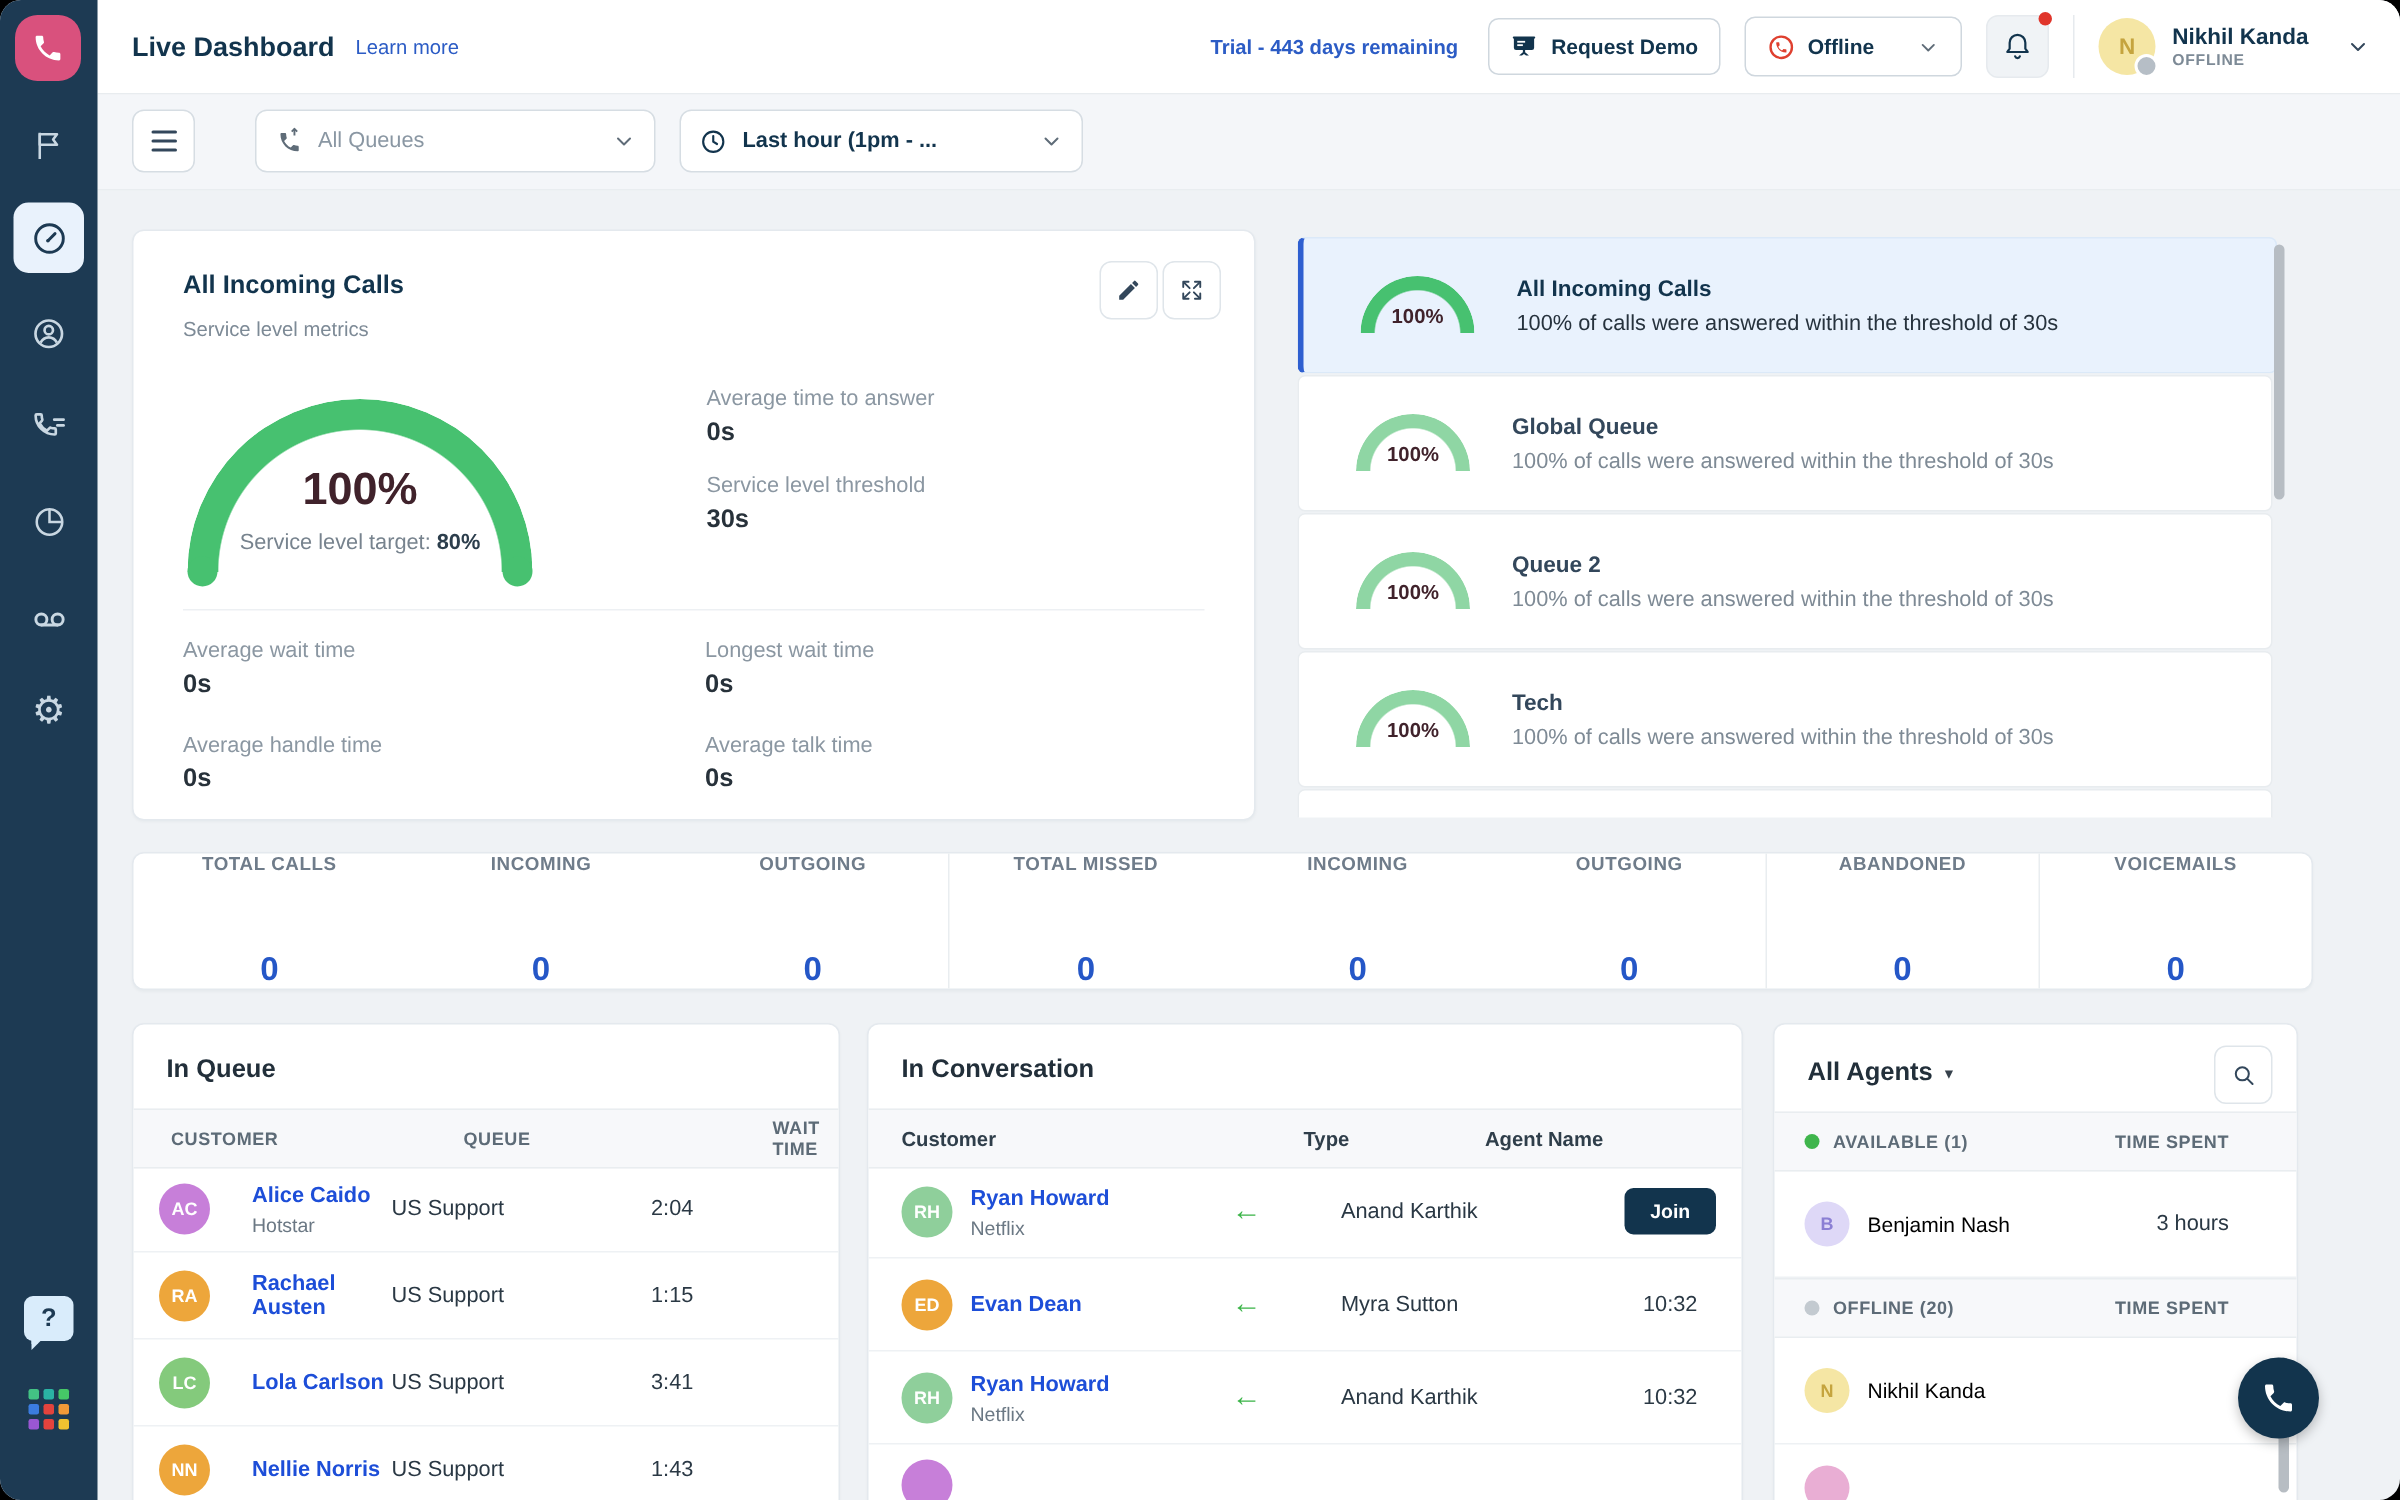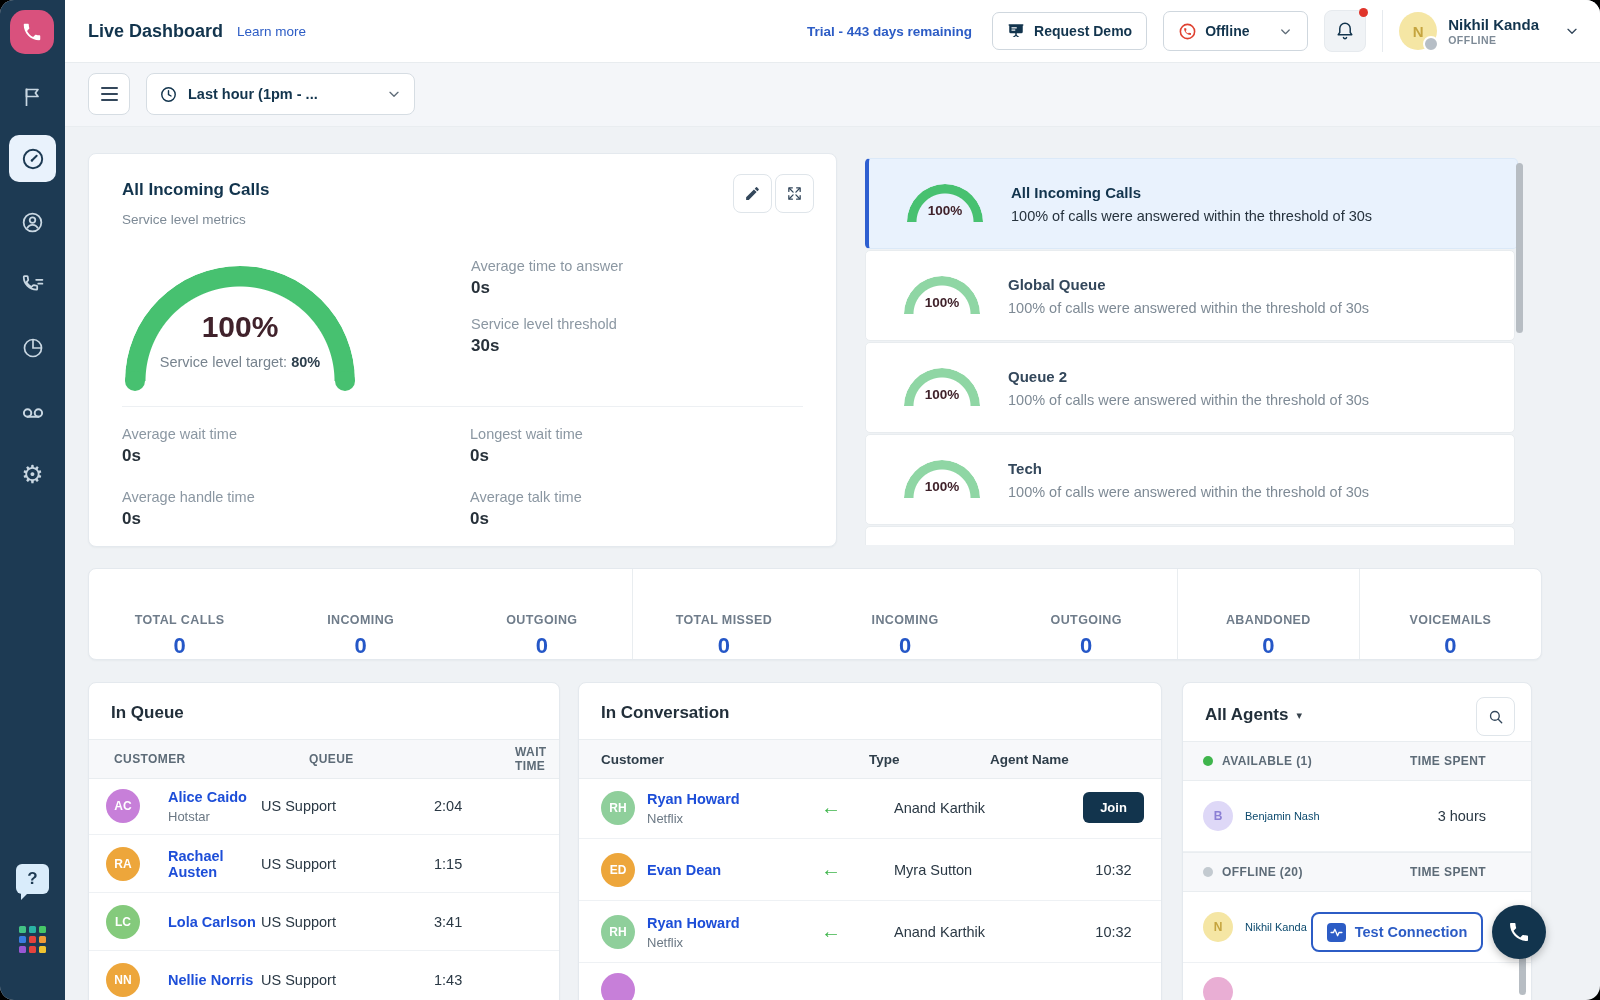--- a/index.html
+++ b/index.html
@@ -79,21 +79,21 @@
   .gauge-mini-val{position:absolute;width:100%;top:19px;text-align:center;font-size:13.5px;font-weight:bold;color:#40222b;}
   .qtext{margin-left:28px;}
   .qname{font-size:15px;font-weight:bold;color:#33475b;margin-bottom:7px;}
   .qcard.sel .qname{color:#12344d;}
   .qdesc{font-size:14.5px;color:#7e8a95;}
   .qcard.sel .qdesc{color:#26323d;}
   .vscroll{position:absolute;width:7px;border-radius:4px;background:#b7bdc3;}
 
   
   .stats-card{left:88px;top:568px;width:1452px;height:90px;display:flex;}
-  .stat{flex:1;display:flex;flex-direction:column;align-items:center;justify-content:flex-end;gap:6px;}
+  .stat{flex:1;display:flex;flex-direction:column;align-items:center;justify-content:space-between;gap:6px;}
   .stat.div{border-left:1px solid #e9edf0;}
   .stat-label{font-size:12.5px;font-weight:600;color:#6f7c8a;letter-spacing:.4px;}
   .stat-value{font-size:22px;font-weight:600;color:#2557c7;}
 
   
   .tbl-title{position:absolute;left:22px;top:20px;font-size:17px;font-weight:bold;color:#222f3a;}
   .thead{position:absolute;left:0;right:0;top:56px;height:38px;background:#f7f8fa;border-top:1px solid #e9edf0;border-bottom:1px solid #e9edf0;display:flex;align-items:center;gap:48px;}
   .th{font-size:12px;font-weight:bold;color:#5d6b77;letter-spacing:.4px;}
   .rows{position:absolute;left:0;right:0;top:94px;}
   .trow{display:flex;align-items:center;border-bottom:1px solid #eef1f4;}
@@ -126,21 +126,21 @@
 
   .agents-card{left:1182px;top:682px;width:348px;height:400px;}
   .agents-title{position:absolute;left:22px;top:22px;font-size:17px;font-weight:bold;color:#222f3a;display:flex;align-items:center;gap:8px;cursor:pointer;}
   .caret{font-size:11px;color:#37424c;}
   .search-btn{position:absolute;right:16px;top:14px;width:37px;height:37px;border:1px solid #dfe5ea;border-radius:8px;background:#fff;display:flex;align-items:center;justify-content:center;color:#33475b;cursor:pointer;}
   .agent-sec{height:38px;background:#f7f8fa;border-top:1px solid #e9edf0;border-bottom:1px solid #e9edf0;display:flex;align-items:center;padding:0 45px 0 20px;}
   .sec-dot{width:10px;height:10px;border-radius:50%;margin-right:9px;}
   .dot-green{background:#3fb54c;} .dot-gray{background:#c3cad0;}
   .agent-sec .th.right{margin-left:auto;}
   .agent-row{display:flex;align-items:center;height:70px;padding:0 45px 0 20px;border-bottom:1px solid #eef1f4;}
-  .agent-name{font-size:11px;color:#0c4a6e;margin-left:12px;}
+  .agent-name{font-size:14px;color:#000000;margin-left:12px;}
   .agent-time{margin-left:auto;font-size:14.5px;color:#2a3844;}
   .agents-body{position:absolute;left:0;right:0;top:58px;}
 
   
   .test-conn{position:absolute;left:1311px;top:912px;width:172px;height:40px;background:#fff;border:2px solid #2c5cc5;border-radius:8px;display:flex;align-items:center;justify-content:center;gap:9px;color:#2c5cc5;font-size:14.5px;font-weight:600;cursor:pointer;z-index:40;font-family:inherit;}
   .pulse-ic{width:19px;height:19px;background:#2c5cc5;border-radius:4px;display:flex;align-items:center;justify-content:center;}
   .phone-fab{position:absolute;left:1492px;top:905px;width:54px;height:54px;border-radius:50%;background:#12344d;display:flex;align-items:center;justify-content:center;z-index:40;cursor:pointer;box-shadow:0 3px 8px rgba(0,0,0,.25);}
   svg{display:block;}
 </style>
 </head>
@@ -275,20 +275,31 @@
     </div>
   </header>
 
   <div class="filterbar">
     <div class="hamburger">
       <span></span>
         <span></span>
         <span></span>
     </div>
 
+    <div class="select sel-queues">
+      <svg width="19" height="19" viewBox="0 0 24 24" fill="#5f6c78">
+          <path d="M8.1 11.3c1.2 2.4 3.2 4.4 5.6 5.6l1.9-1.9c.2-.2.6-.3.9-.2.9.3 2 .5 3 .5.5 0 .9.4.9.9v3c0 .5-.4.9-.9.9-8 0-14.5-6.5-14.5-14.5 0-.5.4-.9.9-.9h3c.5 0 .9.4.9.9 0 1.1.2 2.1.5 3 .1.3 0 .6-.2.9l-2 1.8z"></path>
+          <path d="M14.5 3.5l2.3-2.3 2.3 2.3" fill="none" stroke="#5f6c78" stroke-width="1.6"></path>
+          <path d="M16.8 1.6v5.2" stroke="#5f6c78" stroke-width="1.6"></path>
+        </svg>
+      <span class="sel-label">All Queues</span>
+      <svg class="chev" width="16" height="16" viewBox="0 0 24 24" fill="none" stroke="currentColor" stroke-width="2" stroke-linecap="round" stroke-linejoin="round">
+          <path d="M6 9.5l6 6 6-6"></path>
+        </svg>
+    </div>
 
     <div class="select sel-time">
       <svg width="19" height="19" viewBox="0 0 24 24" fill="none" stroke="#12344d" stroke-width="1.8" stroke-linecap="round">
           <circle cx="12" cy="12" r="8.5"></circle>
           <path d="M12 7.2V12l3.2 1.9"></path>
         </svg>
       <span class="sel-label">Last hour (1pm - ...</span>
       <svg class="chev" width="16" height="16" viewBox="0 0 24 24" fill="none" stroke="currentColor" stroke-width="2" stroke-linecap="round" stroke-linejoin="round">
           <path d="M6 9.5l6 6 6-6"></path>
         </svg>
@@ -547,28 +558,20 @@
         <span class="agent-name">Nikhil Kanda</span>
         <span class="agent-time"></span>
       </div>
       <div class="agent-row" style="align-items:flex-start;padding-top:14px;">
         <span class="avatar av30 av-pink"></span>
       </div>
     </div>
   </section>
   <div class="vscroll" style="left:1519px;top:905px;height:90px;"></div>
 
-  <button class="test-conn">
-    <span class="pulse-ic">
-      <svg width="13" height="13" viewBox="0 0 24 24" fill="none" stroke="#fff" stroke-width="2.4" stroke-linecap="round" stroke-linejoin="round">
-          <path d="M2 12h4.5l2.5-6 5 12 2.5-6H22"></path>
-        </svg>
-    </span>
-    <span>Test Connection</span>
-  </button>
 
   <div class="phone-fab">
     <svg width="24" height="24" viewBox="0 0 24 24" fill="#fff">
         <path d="M6.62 10.79c1.44 2.83 3.76 5.14 6.59 6.59l2.2-2.2c.27-.27.67-.36 1.02-.24 1.12.37 2.33.57 3.57.57.55 0 1 .45 1 1V20c0 .55-.45 1-1 1-9.39 0-17-7.61-17-17 0-.55.45-1 1-1h3.5c.55 0 1 .45 1 1 0 1.25.2 2.45.57 3.57.11.35.03.74-.25 1.02l-2.2 2.2z"></path>
       </svg>
   </div>
 
 </div>
 
 </body></html>

